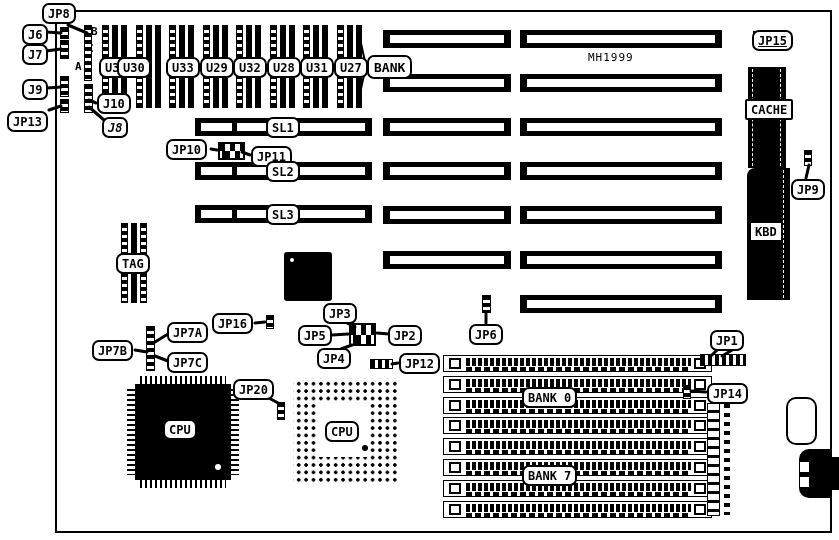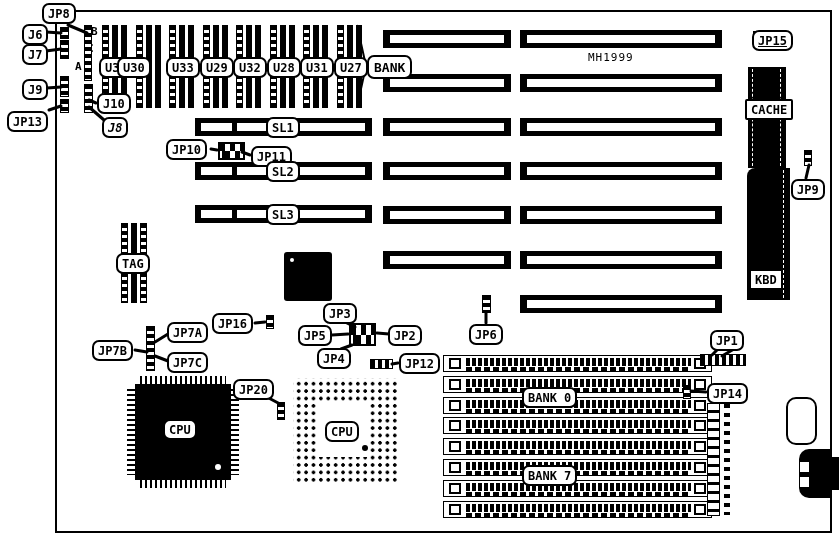--- a/index.html
+++ b/index.html
@@ -257,21 +257,21 @@
     <div class="callout" style="left: 166px; top: 57px;">U33</div>
     <div class="callout" style="left: 200px; top: 57px;">U29</div>
     <div class="callout" style="left: 233px; top: 57px;">U32</div>
     <div class="callout" style="left: 267px; top: 57px;">U28</div>
     <div class="callout" style="left: 300px; top: 57px;">U31</div>
     <div class="callout" style="left: 334px; top: 57px;">U27</div>
     <div class="callout big" style="left: 367px; top: 55px;">BANK</div>
     <div class="callout" style="left: 752px; top: 30px; text-decoration: underline;">JP15</div>
     <div class="callout sq" style="left: 745px; top: 99px;">CACHE</div>
     <div class="callout" style="left: 791px; top: 179px;">JP9</div>
-    <div class="callout sq" style="left: 749px; top: 221px; margin-top: 48px;">KBD</div>
+    <div class="callout sq" style="left: 749px; top: 221px;">KBD</div>
     <div class="callout" style="left: 166px; top: 139px;">JP10</div>
     <div class="callout" style="left: 251px; top: 146px;">JP11</div>
     <div class="callout" style="left: 266px; top: 117px;">SL1</div>
     <div class="callout" style="left: 266px; top: 161px;">SL2</div>
     <div class="callout" style="left: 266px; top: 204px;">SL3</div>
     <div class="callout" style="left: 116px; top: 253px;">TAG</div>
     <div class="callout" style="left: 212px; top: 313px;">JP16</div>
     <div class="callout" style="left: 167px; top: 322px;">JP7A</div>
     <div class="callout" style="left: 92px; top: 340px;">JP7B</div>
     <div class="callout" style="left: 167px; top: 352px;">JP7C</div>

